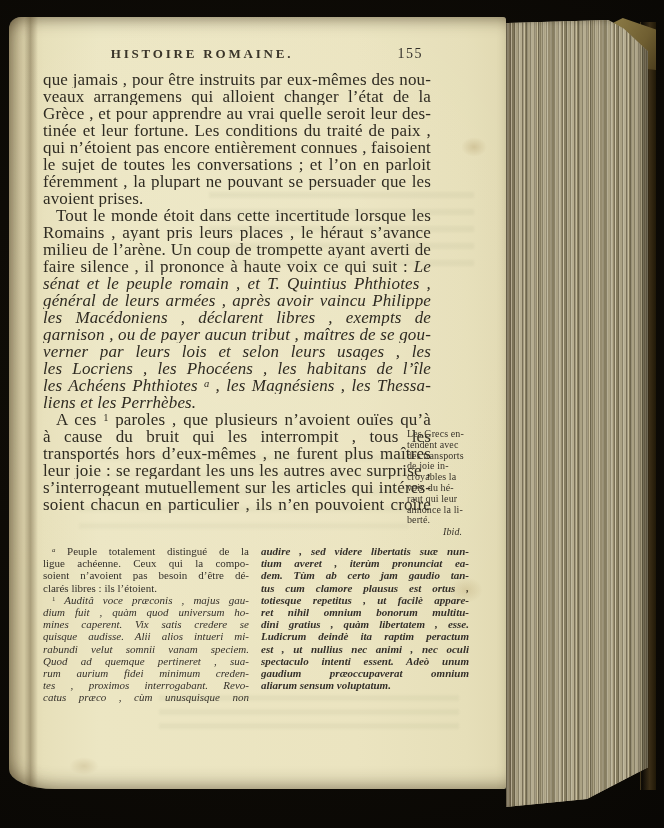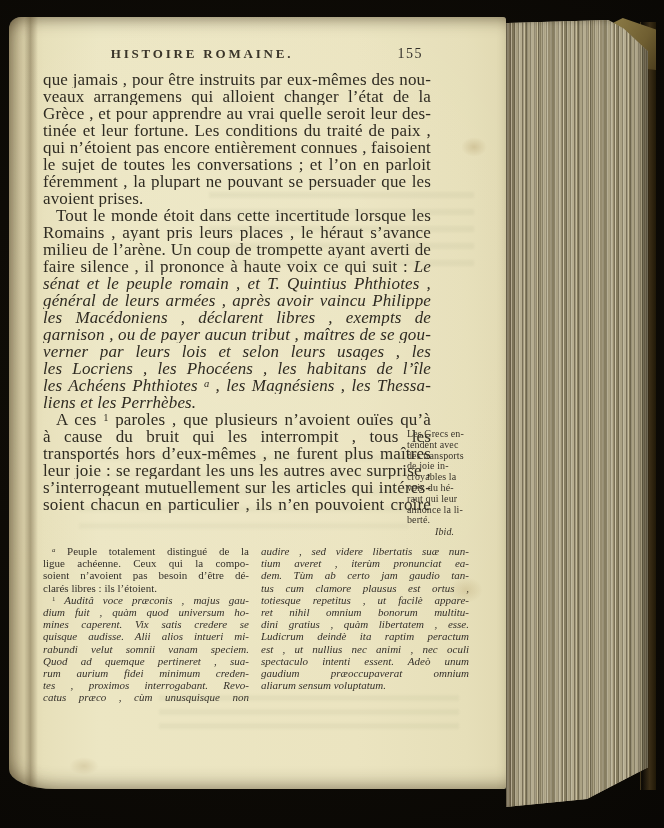--- a/index.html
+++ b/index.html
@@ -64,25 +64,25 @@
   .main-text .ln{height:17px;}
   .ln.end{text-align-last:left;}
   .ln.indent{text-indent:13px;}
   .it{font-style:italic;}
   .sup{font-size:.62em;position:relative;top:-.38em;letter-spacing:0;}
   .margin-note{
     position:absolute;left:398px;top:412px;width:72px;
     font-size:10px;line-height:10.8px;color:#38332a;letter-spacing:.1px;
   }
   .margin-note .ln{height:10.8px;text-align:center;text-align-last:left;}
-  .margin-note-source{font-style:italic;margin-left:28px;margin-top:1px;}
+  .margin-note-source{font-style:italic;margin-left:36px;margin-top:1px;}
   .footnotes{position:absolute;left:34px;top:528px;width:426px;font-size:11px;line-height:12.2px;color:#34302a;}
   .fn-col{position:absolute;top:0;width:206px;}
   .fn-left{left:0;}
-  .fn-right{left:218px;width:208px;}
+  .fn-right{left:218px;width:208px;font-weight:bold;}
   .footnotes .ln{height:12.2px;}
   .footnotes .indent{text-indent:9px;}
   
   .bleed{position:absolute;z-index:4;pointer-events:none;filter:blur(1.3px);}
   .b1{left:200px;top:175px;width:265px;height:80px;opacity:.5;
       background:repeating-linear-gradient(180deg, rgba(122,132,92,.14) 0 6px, rgba(122,132,92,0) 6px 17px);}
   .b2{left:70px;top:438px;width:330px;height:78px;opacity:.4;
       background:repeating-linear-gradient(180deg, rgba(118,128,90,.13) 0 6px, rgba(118,128,90,0) 6px 17px);}
   .b3{left:150px;top:678px;width:300px;height:38px;opacity:.45;
       background:repeating-linear-gradient(180deg, rgba(118,128,90,.14) 0 6px, rgba(118,128,90,0) 6px 14px);}

